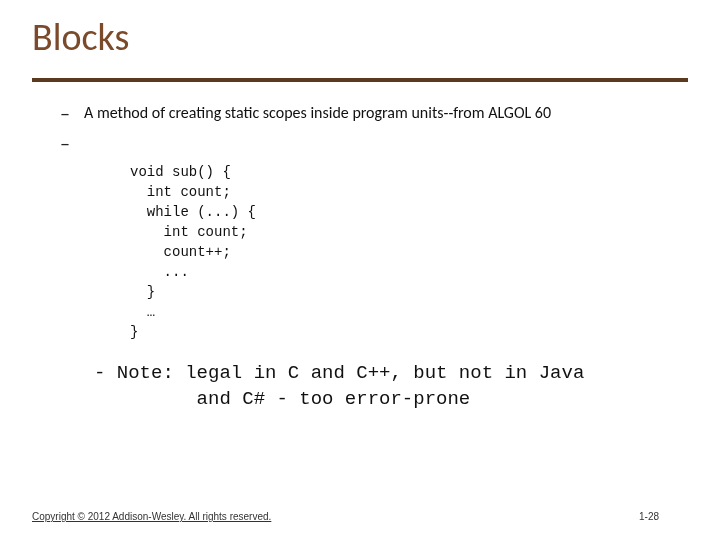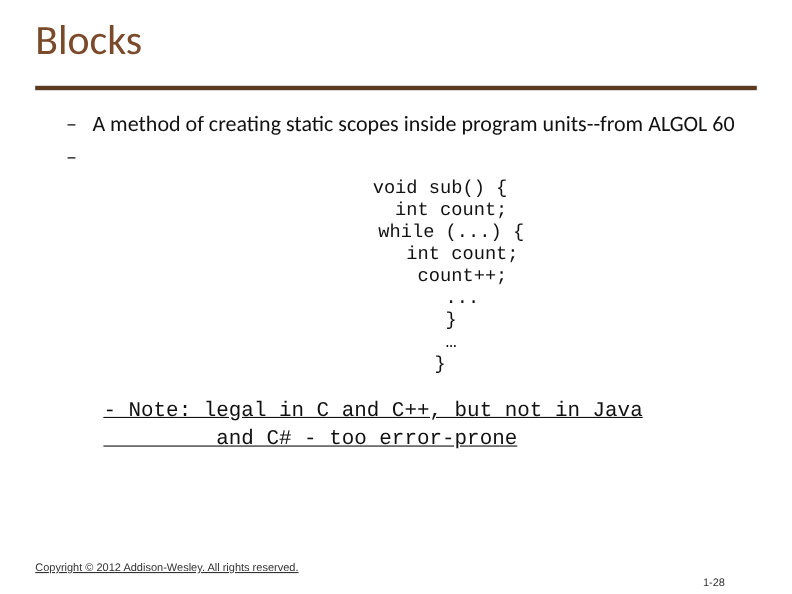--- a/index.html
+++ b/index.html
@@ -47,57 +47,55 @@
     margin-bottom: 4px;
   }
   .bullet .dash {
     flex: 0 0 auto;
     width: 24px;
     font-size: 20px;
     color: #222;
     line-height: 26px;
   }
   .bullet .text {
-    font-size: 20px;
+    font-size: 16px;
     line-height: 26px;
     color: #111;
   }
   .code {
     margin-left: 70px;
     margin-top: 6px;
     font-family: "Courier New", monospace;
-    font-size: 17px;
+    font-size: 14px;
     line-height: 20px;
     white-space: pre;
     color: #111;
-    text-align: center;
   }
   .note {
     margin-top: 18px;
     margin-left: 34px;
     font-family: "Courier New", monospace;
     font-size: 19px;
     line-height: 26px;
     white-space: pre;
     color: #111;
-    text-decoration: underline;
   }
   .footer-left {
     position: absolute;
     left: 32px;
     bottom: 18px;
     font-family: Arial, sans-serif;
     font-size: 10px;
     color: #333;
     text-decoration: underline;
   }
   .footer-right {
     position: absolute;
     right: 32px;
-    bottom: 4px;
+    bottom: 18px;
     font-family: Arial, sans-serif;
     font-size: 10px;
     color: #333;
   }
 </style>
 </head>
 <body>
 
 <div class="slide">
 

